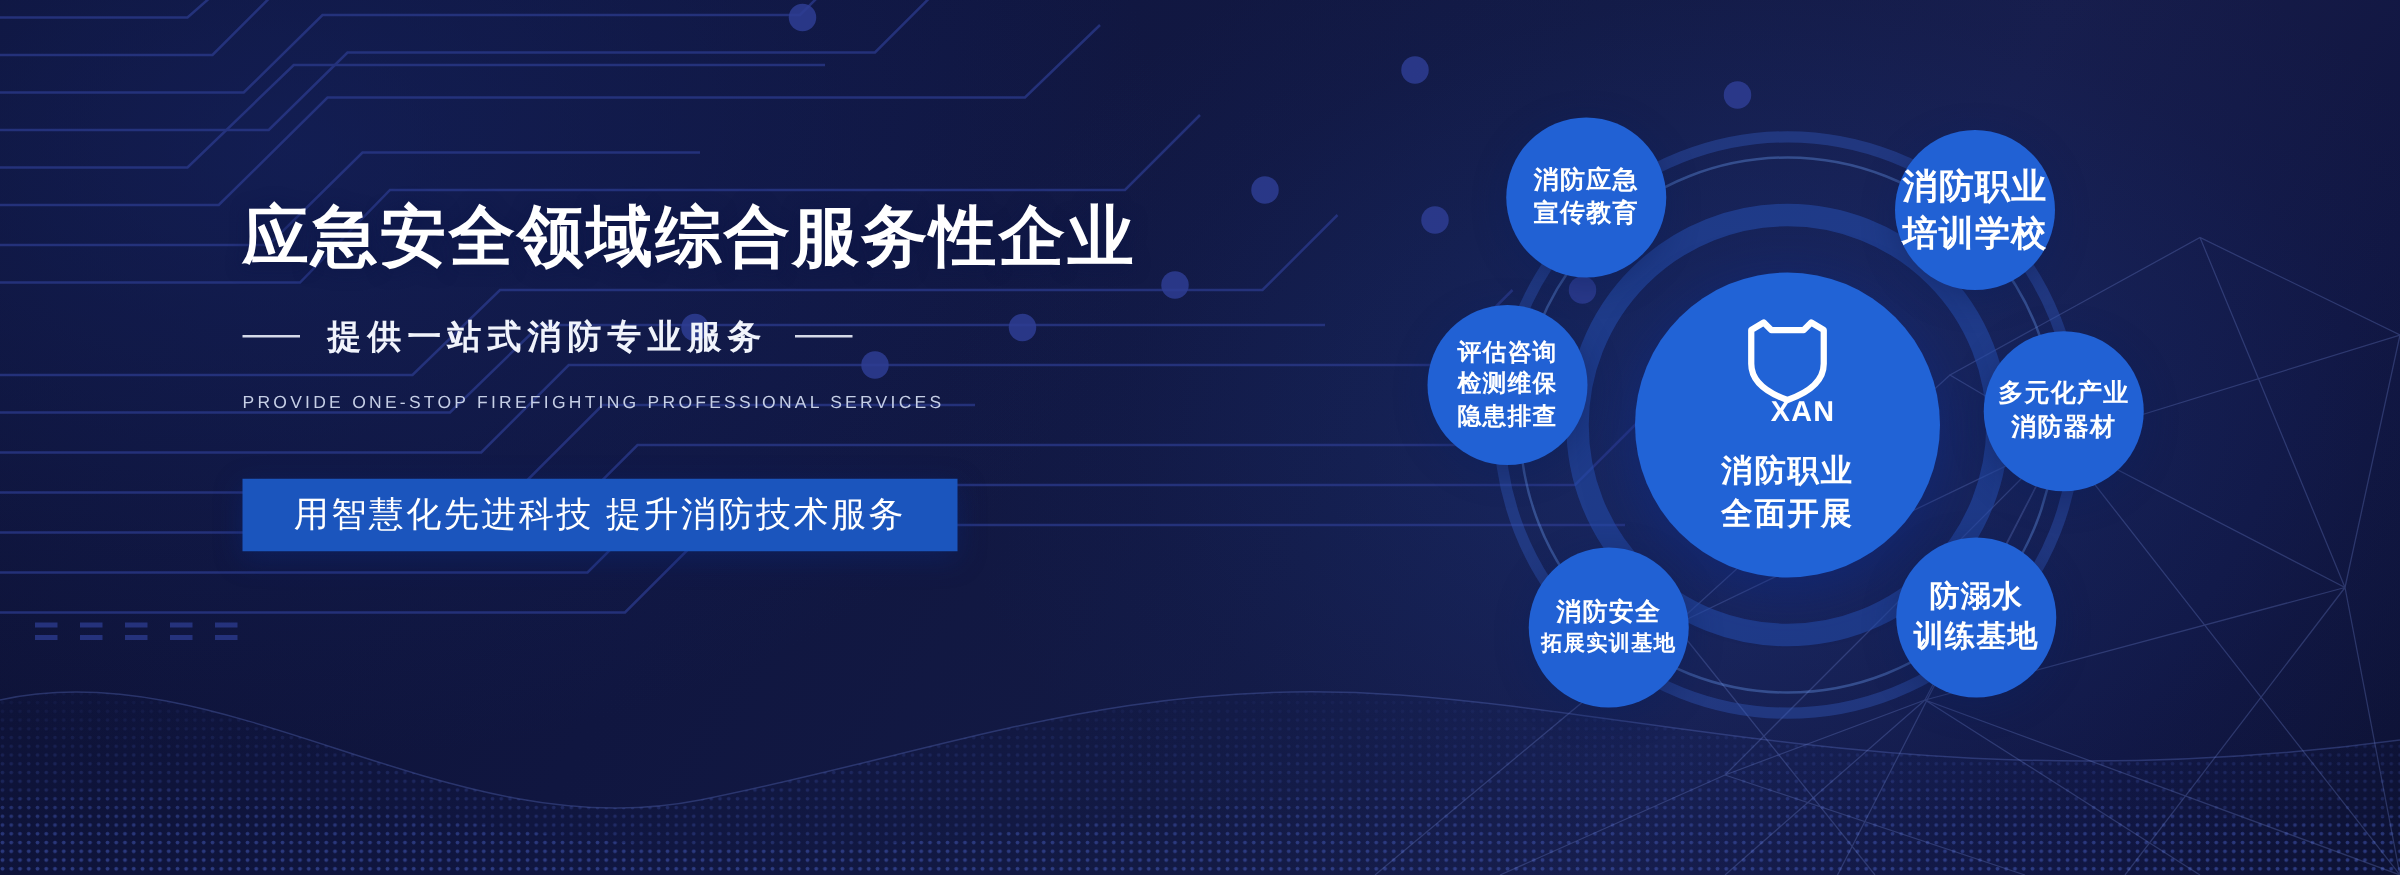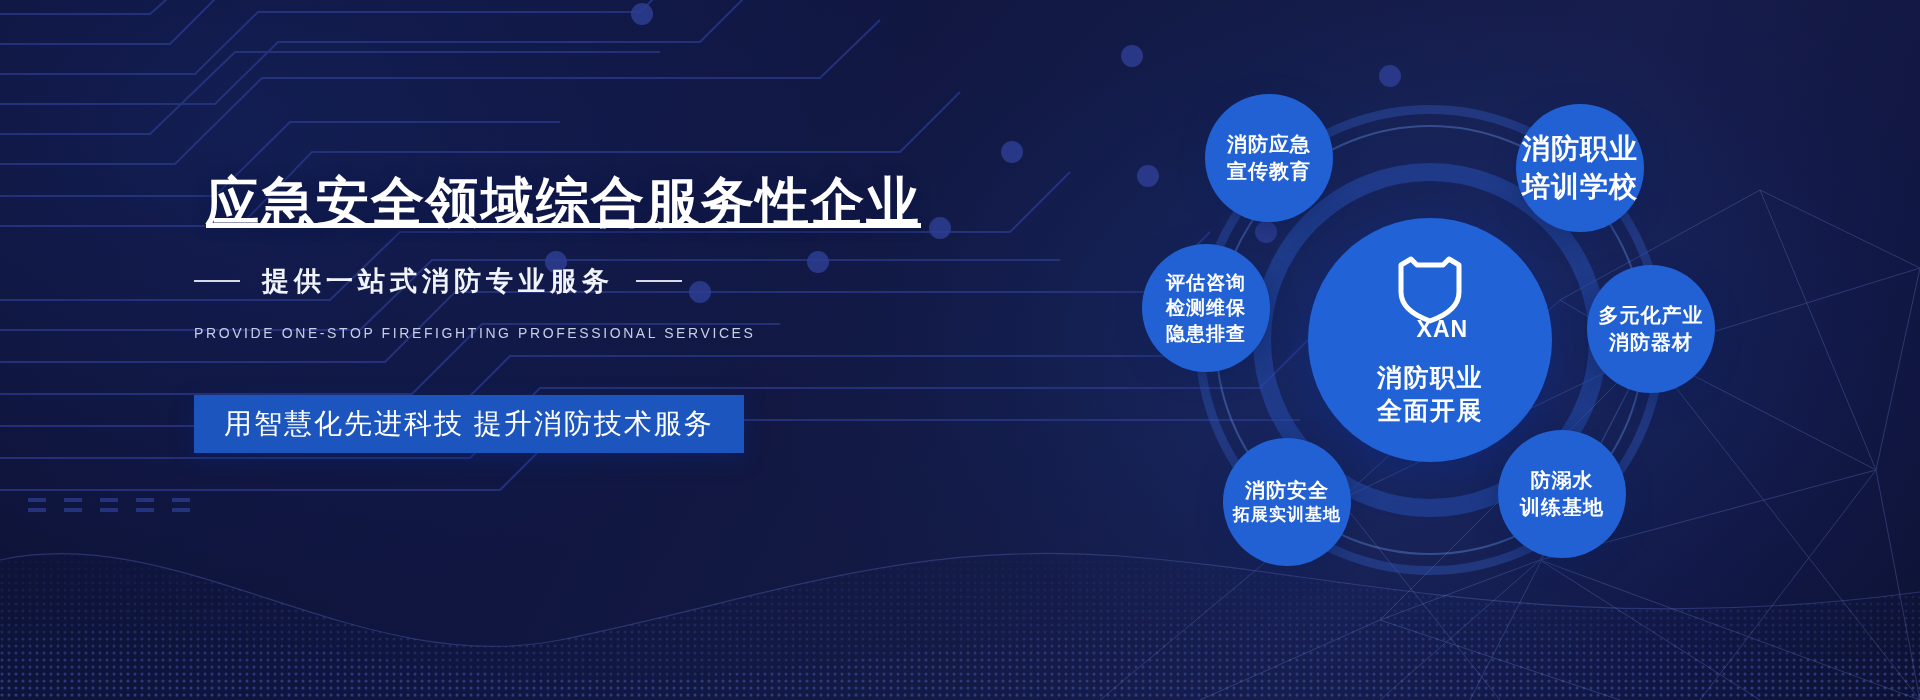--- a/index.html
+++ b/index.html
@@ -24,23 +24,22 @@
   
   .copy{position:absolute;left:194px;top:160px;width:680px;}
 
   .headline{
     font-size:53px;
     line-height:1.12;
     font-weight:bold;
     color:#ffffff;
     letter-spacing:2px;
     white-space:nowrap;
-    margin:12px;
+    margin:0;
     text-shadow:0 2px 14px rgba(10,20,70,.7);
-    text-decoration:underline;
   }
 
   .sub-row{
     margin-top:32px;
     display:flex;
     align-items:center;
     gap:22px;
     white-space:nowrap;
   }
   .rule{
@@ -64,21 +63,21 @@
     font-weight:400;
     white-space:nowrap;
   }
 
   .cta{
     margin-top:54px;
     display:inline-flex;
     align-items:center;
     justify-content:center;
     height:58px;
-    padding:0 30px;
+    padding:0 41px;
     background:#1b55bd;
     color:#ffffff;
     font-size:28px;
     letter-spacing:2px;
     font-weight:500;
     white-space:nowrap;
     border:0;
     cursor:pointer;
     box-shadow:0 6px 22px rgba(12,40,120,.45);
   }
@@ -123,21 +122,21 @@
     box-shadow:0 10px 40px rgba(12,40,130,.55);
   }
   .b-center .logo{margin-bottom:4px;}
   .b-center .lines{margin-top:2px;}
 
   .b-tl{left:115px;top:34px;width:128px;height:128px;font-size:20px;}
   .b-tr{left:426px;top:44px;width:128px;height:128px;font-size:28px;}
   .b-l {left:52px;top:184px;width:128px;height:128px;font-size:20px;}
   .b-r {left:497px;top:205px;width:128px;height:128px;font-size:20px;}
   .b-bl{left:133px;top:378px;width:128px;height:128px;font-size:20px;}
-  .b-br{left:408px;top:370px;width:128px;height:128px;font-size:20px;}
+  .b-br{left:427px;top:370px;width:128px;height:128px;font-size:24px;}
 </style>
 </head>
 <body>
 
 <div class="stage">
 
   <div class="bg-layer">
     <svg viewBox="0 0 1920 700" preserveAspectRatio="none" aria-hidden="true">
       <g fill="none" stroke="#2b3a8c" stroke-width="2" opacity=".75">
         <path d="M-20 14 H150 L200 -30"></path>

